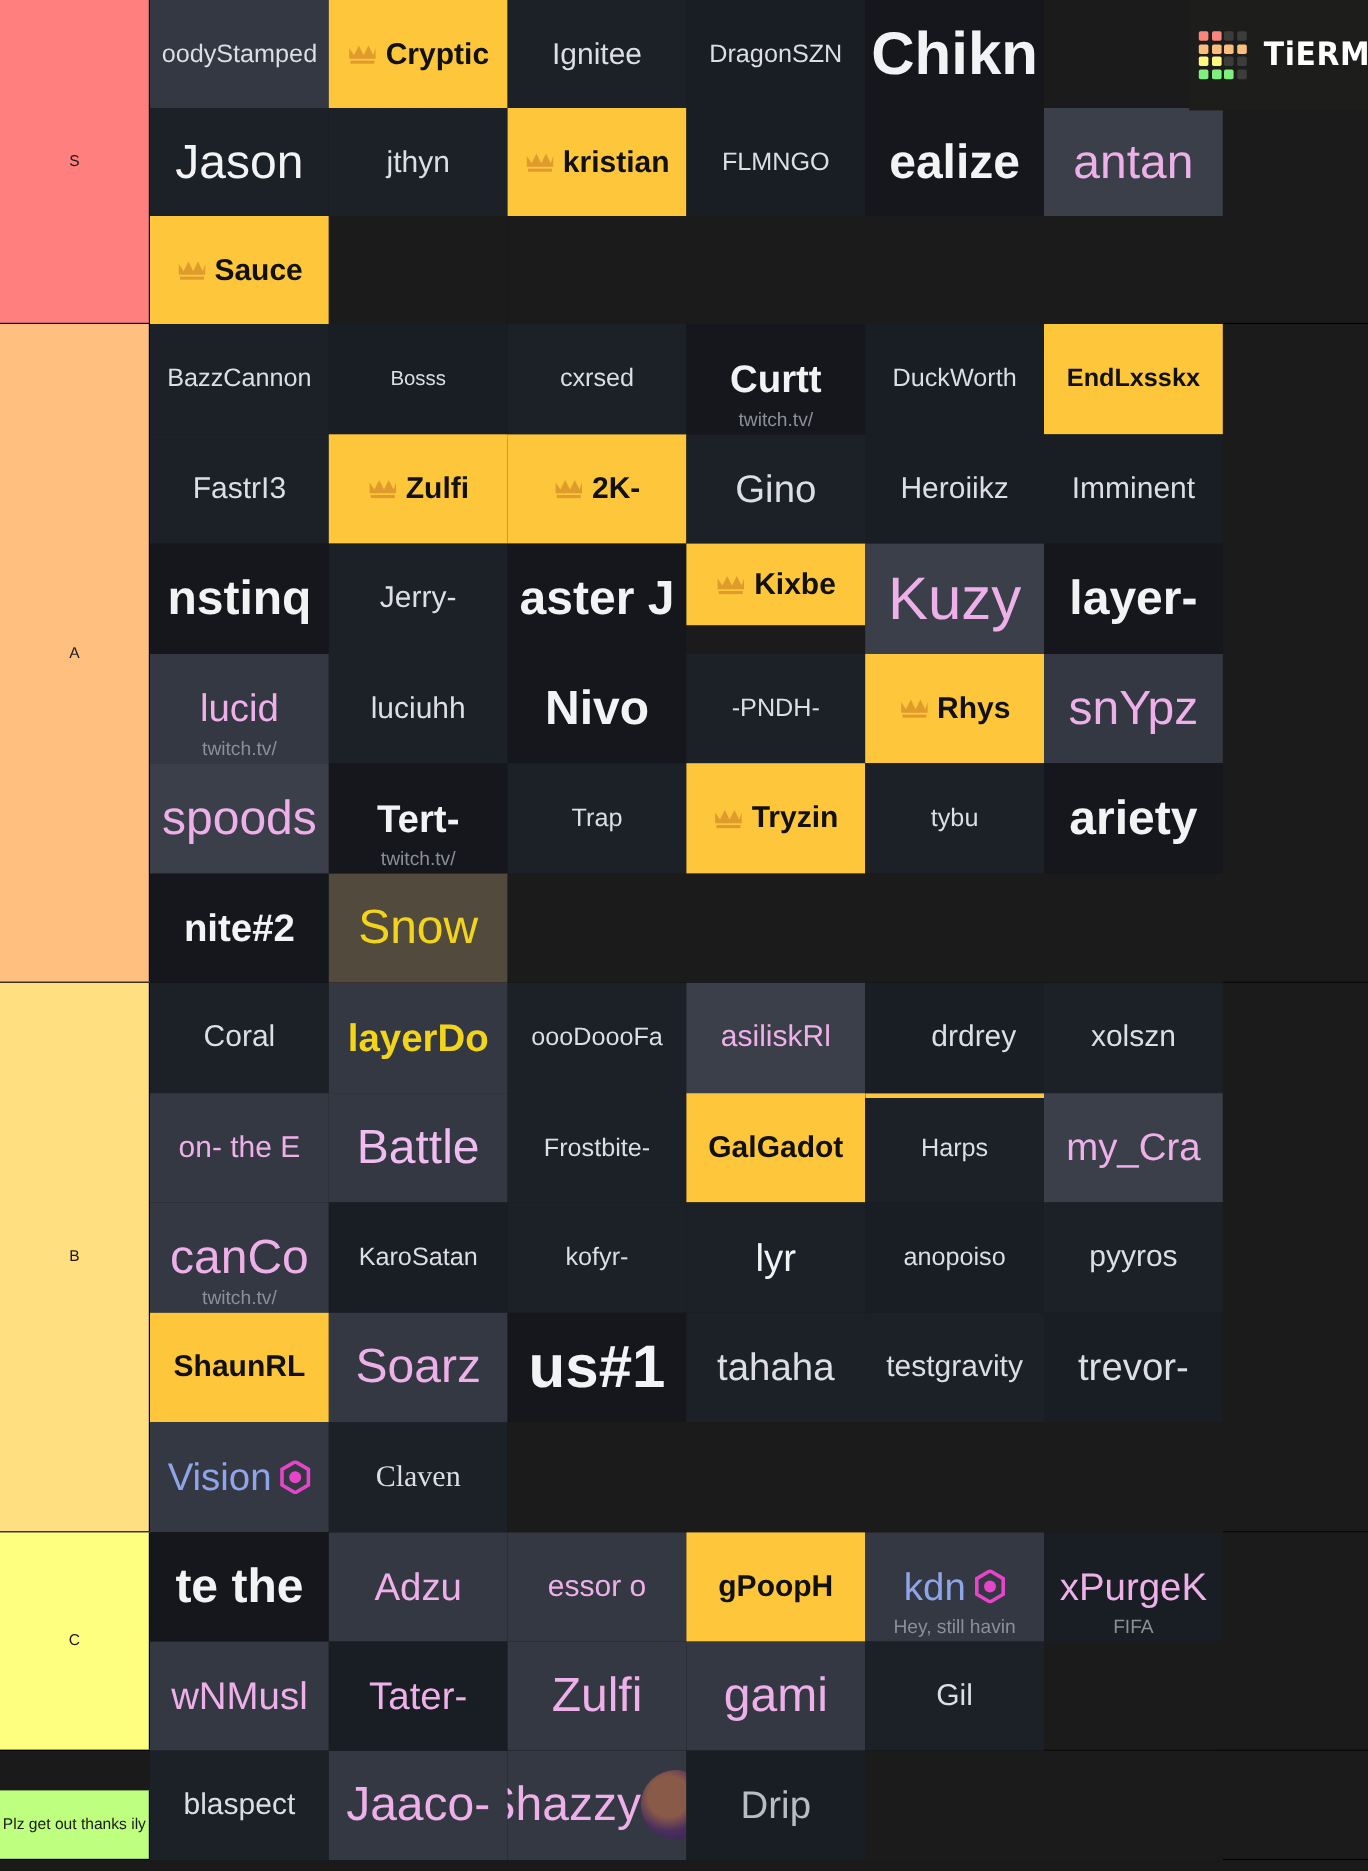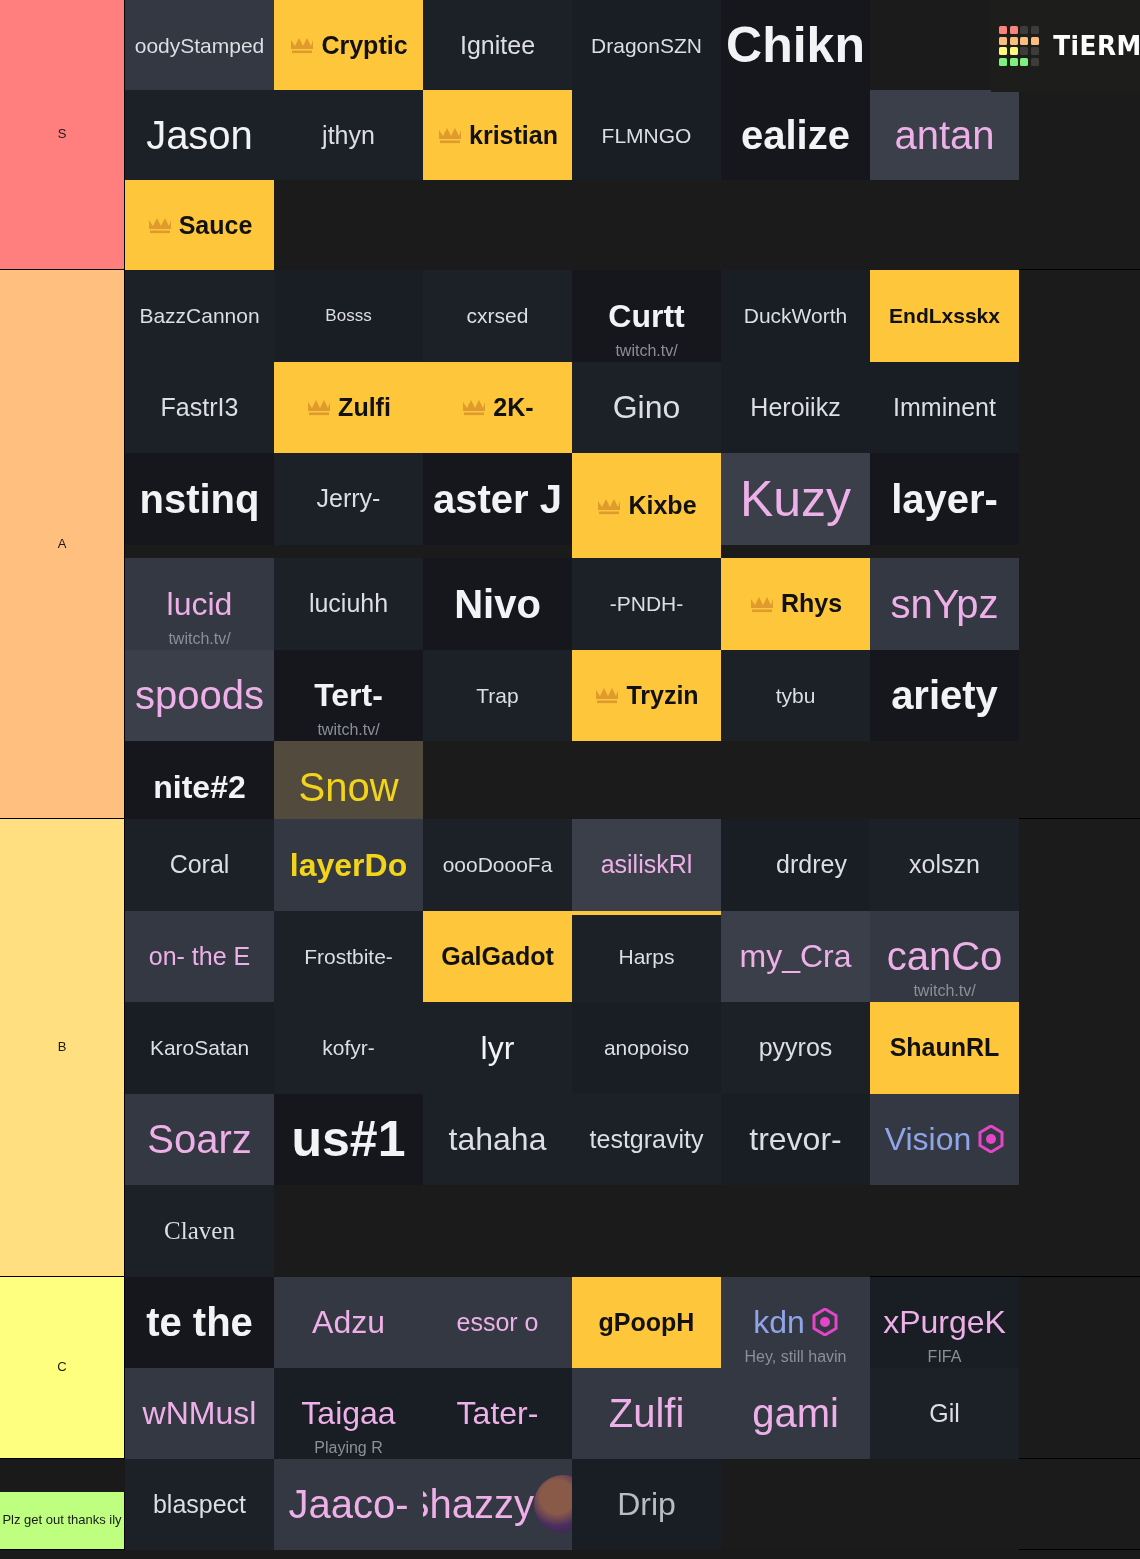--- a/index.html
+++ b/index.html
@@ -331,21 +331,21 @@
         <div class="cell bg-dark" style="height: 91.5px;">
           <div class="inner">
             <span class="label tx-wsoft fs-md">Jerry-</span>
           </div>
         </div>
         <div class="cell bg-black" style="height: 91.5px;">
           <div class="inner">
             <span class="label tx-white fs-xl bold">aster J</span>
           </div>
         </div>
-        <div class="cell bg-yellow" style="height: 105px;">
+        <div class="cell bg-yellow" style="height: 68px;">
           <div class="inner">
             <svg viewBox="0 0 26 20" class="crown">
               <path d="M2 5 L6 11 L10 3 L14 11 L18 3 L22 11 L24 5 L24 14 L2 14 Z" fill="#e09b2d"></path>
               <rect x="3" y="15.5" width="20" height="2.6" fill="#e09b2d"></rect>
             </svg>
             <span class="label tx-black fs-md bold">Kixbe</span>
           </div>
         </div>
         <div class="cell bg-grey" style="height: 91.5px;">
           <div class="inner">
@@ -472,20 +472,25 @@
           </div>
         </div>
         <div class="cell bg-dark" style="height: 91.5px;">
           <div class="inner">
             <span class="label tx-wsoft fs-md">xolszn</span>
           </div>
         </div>
         <div class="cell bg-grey2" style="height: 91.5px;">
           <div class="inner">
             <span class="label tx-pink fs-md">on- the E</span>
+          </div>
+        </div>
+        <div class="cell bg-grey2" style="height: 91.5px;">
+          <div class="inner">
+            <span class="label tx-pink2 fs-xl">Battle</span>
           </div>
         </div>
         <div class="cell bg-dark" style="height: 91.5px;">
           <div class="inner">
             <span class="label tx-wsoft fs-sm">Frostbite-</span>
           </div>
         </div>
         <div class="cell bg-yellow" style="height: 91.5px;">
           <div class="inner">
             <span class="label tx-black fs-md bold">GalGadot</span>
@@ -619,26 +624,20 @@
         <div class="cell bg-dark2" style="height: 91px;">
           <div class="inner">
             <span class="label tx-pink fs-lg">xPurgeK</span>
           </div>
           <div class="sub">FIFA</div>
         </div>
         <div class="cell bg-grey2" style="height: 91px;">
           <div class="inner">
             <span class="label tx-pink fs-lg">wNMusl</span>
           </div>
-        </div>
-        <div class="cell bg-dark2" style="height: 91px;">
-          <div class="inner">
-            <span class="label tx-pink fs-lg">Taigaa</span>
-          </div>
-          <div class="sub">Playing R</div>
         </div>
         <div class="cell bg-dark2" style="height: 91px;">
           <div class="inner">
             <span class="label tx-pink fs-lg">Tater-</span>
           </div>
         </div>
         <div class="cell bg-grey2" style="height: 91px;">
           <div class="inner">
             <span class="label tx-pink fs-xl">Zulfi</span>
           </div>

